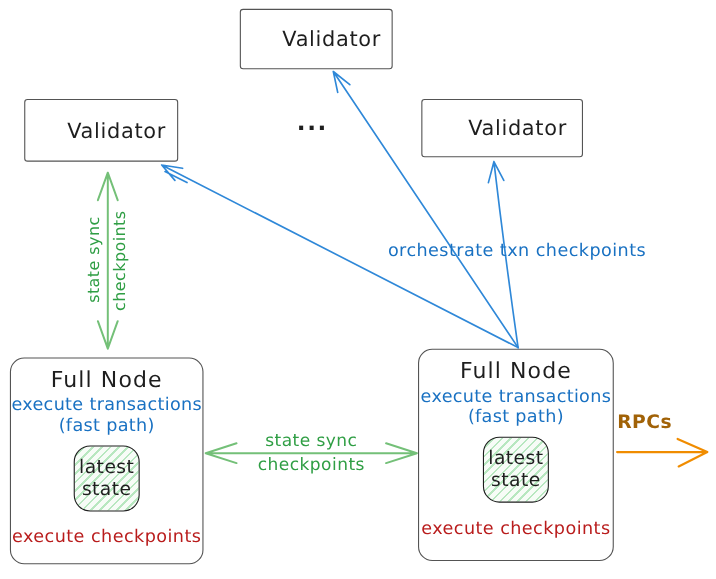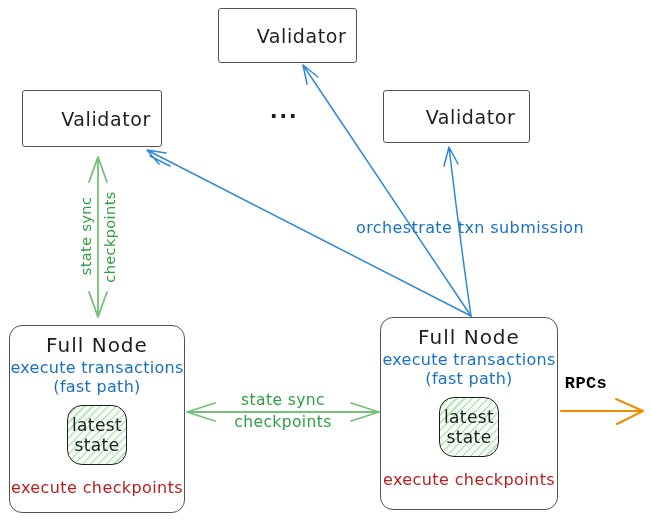--- a/index.html
+++ b/index.html
@@ -97,21 +97,21 @@
     color: #b91c1c;
   }
   .label {
     position: absolute;
     text-align: center;
     z-index: 6;
     letter-spacing: 0.4px;
   }
   .label.green  { color: #2f9e44; }
   .label.blue   { color: #1971c2; }
-  .label.orange { color: #000000; font-weight: bold; font-family: Liberation Mono, monospace; }
+  .label.orange { color: #a16207; font-weight: bold; }
   .ellipsis {
     position: absolute;
     left: 262px; top: 99px;
     width: 44px;
     text-align: center;
     font-size: 21px;
     font-weight: bold;
     letter-spacing: 1.5px;
     color: #1e1e1e;
     z-index: 2;
@@ -182,17 +182,17 @@
     </div>
     <div class="fn-green">execute checkpoints</div>
   </div>
 
   <div class="vlabel" style="left:26px; top:227px;">state sync</div>
   <div class="vlabel" style="left:50px; top:228px;">checkpoints</div>
 
   <div class="label green" style="left:231px; top:391px; width:104px; font-size:15.5px;">state sync</div>
   <div class="label green" style="left:228px; top:413px; width:110px; font-size:15.5px;">checkpoints</div>
 
-  <div class="label blue" style="left:352px; top:218px; width:236px; font-size:16px;">orchestrate txn submission</div>
+  <div class="label blue" style="left:352px; top:218px; width:236px; font-size:16px;">orchestrate txn checkpoints</div>
 
   <div class="label orange" style="left:558px; top:374px; width:56px; font-size:17px;">RPCs</div>
 
 </div>
 
 </body></html>

